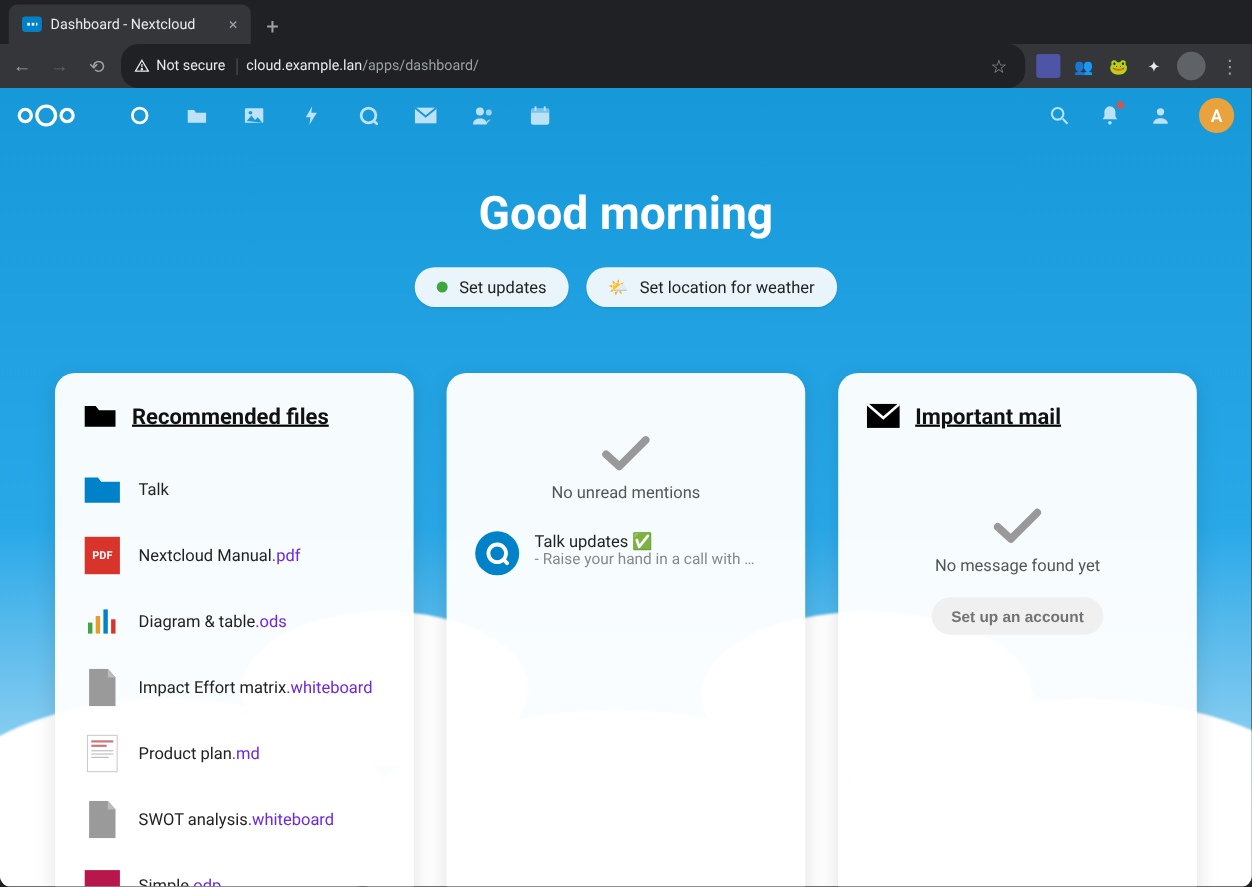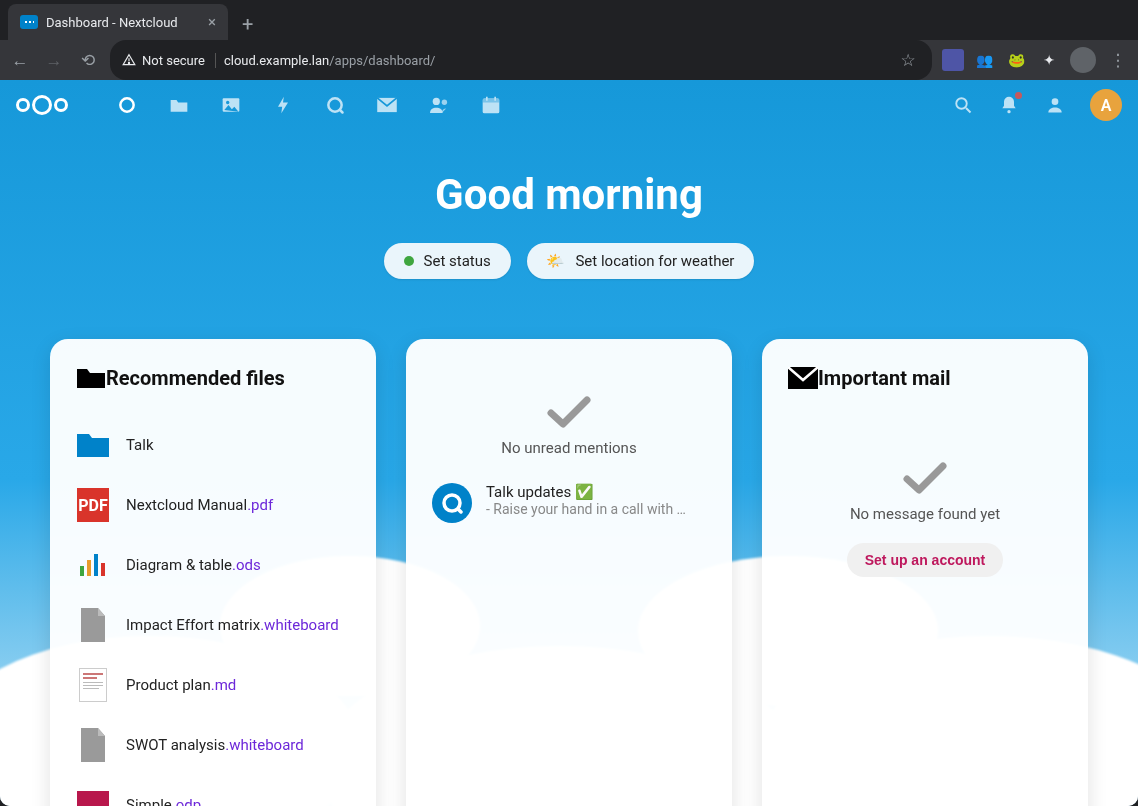--- a/index.html
+++ b/index.html
@@ -39,34 +39,34 @@
   .appnav-item.active{ color:#fff; opacity:1;}
   .appbar-right { margin-left:auto; display:flex; align-items:center; gap:24px;}
   .user-avatar { width:32px;height:32px;border-radius:50%; background:#e8a33d; color:#fff; display:flex;align-items:center;justify-content:center; font-weight:600; cursor:pointer;}
   .greeting-wrap { position:relative; text-align:center; padding-top:40px;}
   .greeting { color:#fff; font-size:42px; font-weight:700;}
   .pill-row { display:flex; justify-content:center; gap:16px; margin-top:24px;}
   .pill { background:#eaf5fb; color:#222; border-radius:22px; padding:9px 20px; font-size:15px; display:flex; align-items:center; gap:10px; cursor:pointer; box-shadow:0 1px 2px rgba(0,0,0,.1);}
   .dot-online{width:10px;height:10px;border-radius:50%;background:#3fa63f;}
   .widgets { position:relative; display:flex; gap:30px; padding:60px 50px 0; }
   .card { background:rgba(255,255,255,0.96); border-radius:18px; flex:1; min-height:410px; padding:26px 26px 10px; box-shadow:0 6px 20px rgba(0,0,0,.12);}
-  .card-header{display:flex;align-items:center;margin-bottom:24px;}
+  .card-header{display:flex;align-items:center;gap:14px;margin-bottom:24px;text-decoration:underline;}
   .card-header h2{font-size:20px;font-weight:700;color:#111;}
   .hicon{width:30px;height:26px;display:flex;align-items:center;justify-content:center;}
   .file-row{display:flex;align-items:center;gap:16px;height:60px;cursor:pointer;}
   .file-ic{width:34px;height:34px;display:flex;align-items:center;justify-content:center;font-size:11px;font-weight:700;color:#fff;flex-shrink:0;}
   .fname{font-size:15px;color:#222;}
   .fname .ext-dim{color:#6d28d9;}
   .empty-check{color:#999;margin:30px auto 10px;}
   .empty-txt{text-align:center;color:#555;font-size:15px;margin-bottom:20px;}
   .talk-item{display:flex;gap:14px;align-items:flex-start;padding:6px 0;cursor:pointer;}
   .talk-ic{width:40px;height:40px;border-radius:50%;background:#0082c9;display:flex;align-items:center;justify-content:center;flex-shrink:0;}
   .talk-title{font-size:15px;color:#222;}
   .talk-sub{font-size:14px;color:#888;}
-  .setup-btn{display:block;margin:18px auto 0;background:#f0f0f0;border:none;border-radius:20px;padding:9px 18px;font-size:14px;font-weight:600;color:#be185d;cursor:pointer;}
+  .setup-btn{display:block;margin:18px auto 0;background:#f0f0f0;border:none;border-radius:20px;padding:9px 18px;font-size:14px;font-weight:600;color:#737373;cursor:pointer;}
   svg{display:block;}
 </style>
 </head>
 <body>
 
 <div class="browser-chrome">
   <div class="tabbar">
     <div class="tab">
       <span class="favicon"></span>
       <span>Dashboard - Nextcloud</span>
@@ -191,21 +191,21 @@
           <span>A</span>
         </div>
     </div>
   </div>
 
   <div class="greeting-wrap">
     <div class="greeting">Good morning</div>
     <div class="pill-row">
       <div class="pill">
         <span class="dot-online"></span>
-        <span>Set status</span>
+        <span>Set updates</span>
       </div>
       <div class="pill">
         <span>🌤️</span>
         <span>Set location for weather</span>
       </div>
     </div>
   </div>
 
   <div class="widgets">
 
@@ -222,21 +222,21 @@
           <div class="file-row">
             <div class="file-ic">
               <svg width="34" height="28" viewBox="0 0 34 28" fill="#0082c9">
                 <path d="M1 3h12l3 4h17v19H1z"></path>
               </svg>
             </div>
             <div class="fname">Talk<span class="ext-dim"></span></div>
           </div>
           <div class="file-row">
             <div class="file-ic">
-              <div style="width:32px;height:34px;background:#d9342b;display:flex;align-items:center;justify-content:center;color:#fff;font-size:16px;font-weight:700;">PDF</div>
+              <div style="width:32px;height:34px;background:#d9342b;display:flex;align-items:center;justify-content:center;color:#fff;font-size:10px;font-weight:700;">PDF</div>
             </div>
             <div class="fname">Nextcloud Manual<span class="ext-dim">.pdf</span></div>
           </div>
           <div class="file-row">
             <div class="file-ic">
               <svg width="30" height="26" viewBox="0 0 30 26">
                 <rect x="2" y="14" width="4" height="10" fill="#3fa63f"></rect>
                 <rect x="9" y="8" width="4" height="16" fill="#e89c2c"></rect>
                 <rect x="16" y="2" width="4" height="22" fill="#0082c9"></rect>
                 <rect x="23" y="11" width="4" height="13" fill="#d9342b"></rect>

